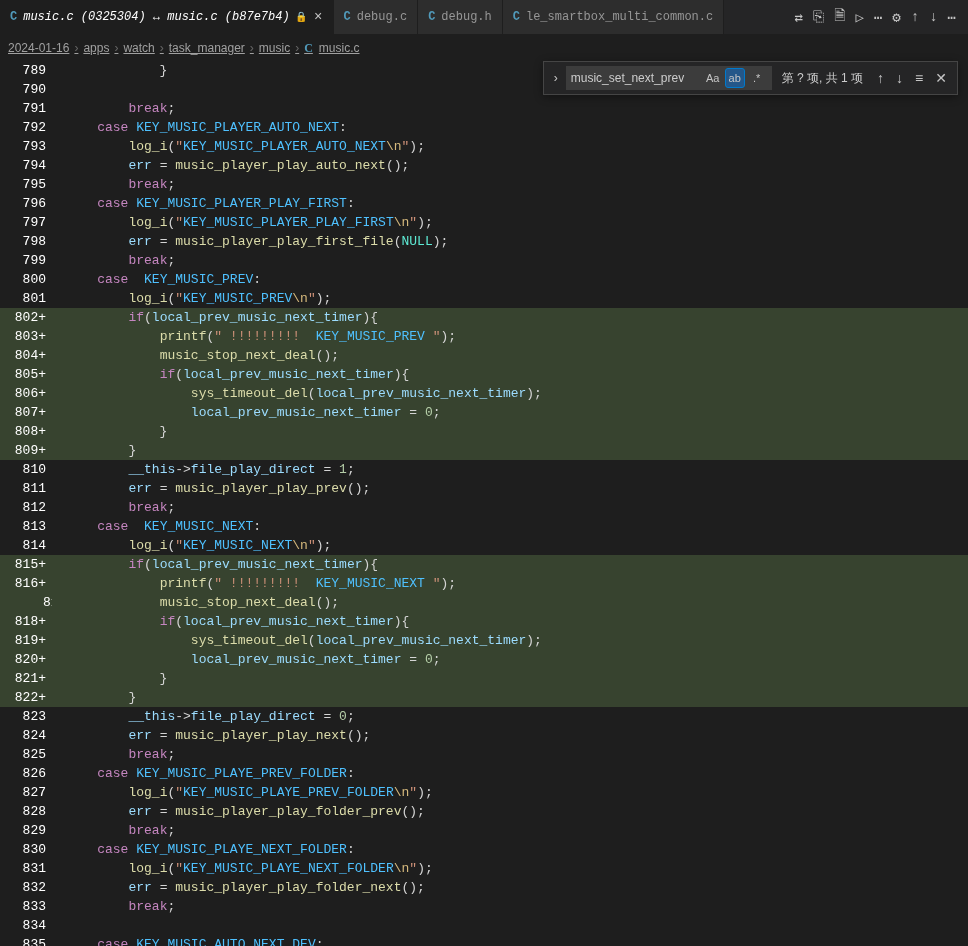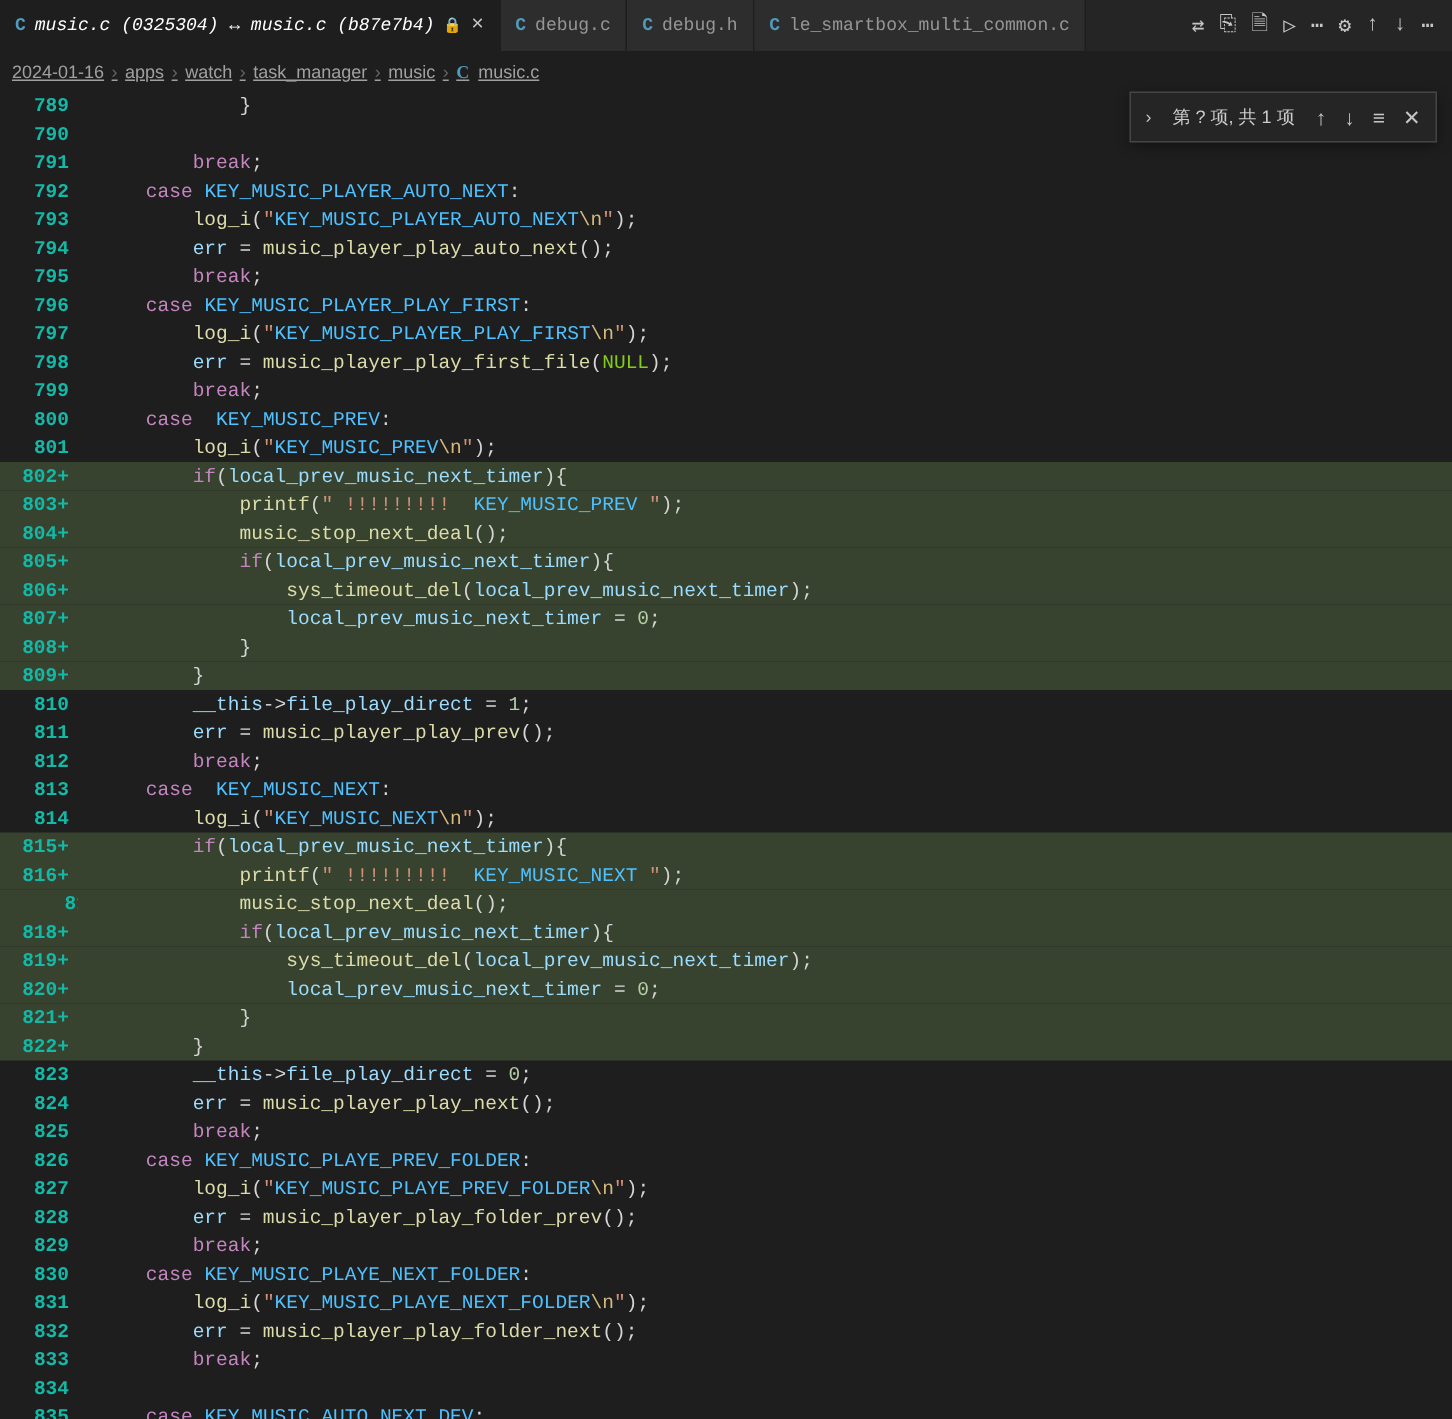--- a/index.html
+++ b/index.html
@@ -63,48 +63,47 @@
   .breadcrumbs .sep { color: #666; margin: 0 3px; }
   .breadcrumbs .file-icon { color: #519aba; font-weight: bold; margin-right: 4px; font-family: Consolas; }
   .editor {
     display: flex;
     height: calc(100% - 61px);
     position: relative;
   }
   .gutter {
     background: #1e1e1e;
     text-align: right;
-    color: #14b8a6;
+    color: #ffffff;
     user-select: none;
     width: 52px;
     padding-right: 0;
     font-size: 13px;
     line-height: 19px;
     padding-top: 0;
-    font-weight: bold;
   }
   .gutter .ln {
     padding-right: 6px;
     height: 19px;
   }
   .code-area {
     flex: 1;
     line-height: 19px;
     white-space: pre;
     font-size: 13px;
     position: relative;
   }
   .line { height: 19px; padding-left: 14px; }
   .line.added { background: #37432f; }
   .ctrl { color: #c586c0; }
   .fn { color: #dcdcaa; }
   .str { color: #ce9178; }
   .esc { color: #d7ba7d; }
   .var { color: #9cdcfe; }
-  .type { color: #84cc16; }
+  .type { color: #5eead4; }
   .num { color: #b5cea8; }
   .punct { color: #d4d4d4; }
   .enum { color: #4fc1ff; }
   
   .find-widget {
     position: absolute;
     top: 0;
     right: 10px;
     background: #252526;
     border: 1px solid #454545;
@@ -255,19 +254,25 @@
       <div class="ln">831</div>
       <div class="ln">832</div>
       <div class="ln">833</div>
       <div class="ln">834</div>
       <div class="ln">835</div>
     </div>
   <div class="code-area" id="code"><div class="line">            }</div><div class="line"></div><div class="line">        <span class="ctrl">break</span>;</div><div class="line">    <span class="ctrl">case</span> <span class="enum">KEY_MUSIC_PLAYER_AUTO_NEXT</span>:</div><div class="line">        <span class="fn">log_i</span>(<span class="str">"<span class="enum">KEY_MUSIC_PLAYER_AUTO_NEXT</span><span class="esc">\n</span>"</span>);</div><div class="line">        <span class="var">err</span> = <span class="fn">music_player_play_auto_next</span>();</div><div class="line">        <span class="ctrl">break</span>;</div><div class="line">    <span class="ctrl">case</span> <span class="enum">KEY_MUSIC_PLAYER_PLAY_FIRST</span>:</div><div class="line">        <span class="fn">log_i</span>(<span class="str">"<span class="enum">KEY_MUSIC_PLAYER_PLAY_FIRST</span><span class="esc">\n</span>"</span>);</div><div class="line">        <span class="var">err</span> = <span class="fn">music_player_play_first_file</span>(<span class="type">NULL</span>);</div><div class="line">        <span class="ctrl">break</span>;</div><div class="line">    <span class="ctrl">case</span>  <span class="enum">KEY_MUSIC_PREV</span>:</div><div class="line">        <span class="fn">log_i</span>(<span class="str">"<span class="enum">KEY_MUSIC_PREV</span><span class="esc">\n</span>"</span>);</div><div class="line added">        <span class="ctrl">if</span>(<span class="var">local_prev_music_next_timer</span>){</div><div class="line added">            <span class="fn">printf</span>(<span class="str">" !!!!!!!!!  <span class="enum">KEY_MUSIC_PREV</span> "</span>);</div><div class="line added">            <span class="fn">music_stop_next_deal</span>();</div><div class="line added">            <span class="ctrl">if</span>(<span class="var">local_prev_music_next_timer</span>){</div><div class="line added">                <span class="fn">sys_timeout_del</span>(<span class="var">local_prev_music_next_timer</span>);</div><div class="line added">                <span class="var">local_prev_music_next_timer</span> = <span class="num">0</span>;</div><div class="line added">            }</div><div class="line added">        }</div><div class="line">        <span class="var">__this</span><span class="punct">-&gt;</span><span class="var">file_play_direct</span> = <span class="num">1</span>;</div><div class="line">        <span class="var">err</span> = <span class="fn">music_player_play_prev</span>();</div><div class="line">        <span class="ctrl">break</span>;</div><div class="line">    <span class="ctrl">case</span>  <span class="enum">KEY_MUSIC_NEXT</span>:</div><div class="line">        <span class="fn">log_i</span>(<span class="str">"<span class="enum">KEY_MUSIC_NEXT</span><span class="esc">\n</span>"</span>);</div><div class="line added">        <span class="ctrl">if</span>(<span class="var">local_prev_music_next_timer</span>){</div><div class="line added">            <span class="fn">printf</span>(<span class="str">" !!!!!!!!!  <span class="enum">KEY_MUSIC_NEXT</span> "</span>);</div><div class="line added">            <span class="fn">music_stop_next_deal</span>();</div><div class="line added">            <span class="ctrl">if</span>(<span class="var">local_prev_music_next_timer</span>){</div><div class="line added">                <span class="fn">sys_timeout_del</span>(<span class="var">local_prev_music_next_timer</span>);</div><div class="line added">                <span class="var">local_prev_music_next_timer</span> = <span class="num">0</span>;</div><div class="line added">            }</div><div class="line added">        }</div><div class="line">        <span class="var">__this</span><span class="punct">-&gt;</span><span class="var">file_play_direct</span> = <span class="num">0</span>;</div><div class="line">        <span class="var">err</span> = <span class="fn">music_player_play_next</span>();</div><div class="line">        <span class="ctrl">break</span>;</div><div class="line">    <span class="ctrl">case</span> <span class="enum">KEY_MUSIC_PLAYE_PREV_FOLDER</span>:</div><div class="line">        <span class="fn">log_i</span>(<span class="str">"<span class="enum">KEY_MUSIC_PLAYE_PREV_FOLDER</span><span class="esc">\n</span>"</span>);</div><div class="line">        <span class="var">err</span> = <span class="fn">music_player_play_folder_prev</span>();</div><div class="line">        <span class="ctrl">break</span>;</div><div class="line">    <span class="ctrl">case</span> <span class="enum">KEY_MUSIC_PLAYE_NEXT_FOLDER</span>:</div><div class="line">        <span class="fn">log_i</span>(<span class="str">"<span class="enum">KEY_MUSIC_PLAYE_NEXT_FOLDER</span><span class="esc">\n</span>"</span>);</div><div class="line">        <span class="var">err</span> = <span class="fn">music_player_play_folder_next</span>();</div><div class="line">        <span class="ctrl">break</span>;</div><div class="line"></div><div class="line">    <span class="ctrl">case</span> <span class="enum">KEY_MUSIC_AUTO_NEXT_DEV</span>:</div></div>
 
   <div class="find-widget">
     <span class="expand">›</span>
+    <div class="find-box">
+      <input class="find-input" value="music_set_next_prev" style="">
+      <span class="opt-btn">Aa</span>
+      <span class="opt-btn active">ab</span>
+      <span class="opt-btn">.*</span>
+    </div>
     <span class="find-status">第 ? 项, 共 1 项</span>
     <span class="find-nav">↑</span>
     <span class="find-nav">↓</span>
     <span class="find-nav">≡</span>
     <span class="find-nav">✕</span>
   </div>
 </div>
 
 </body></html>

